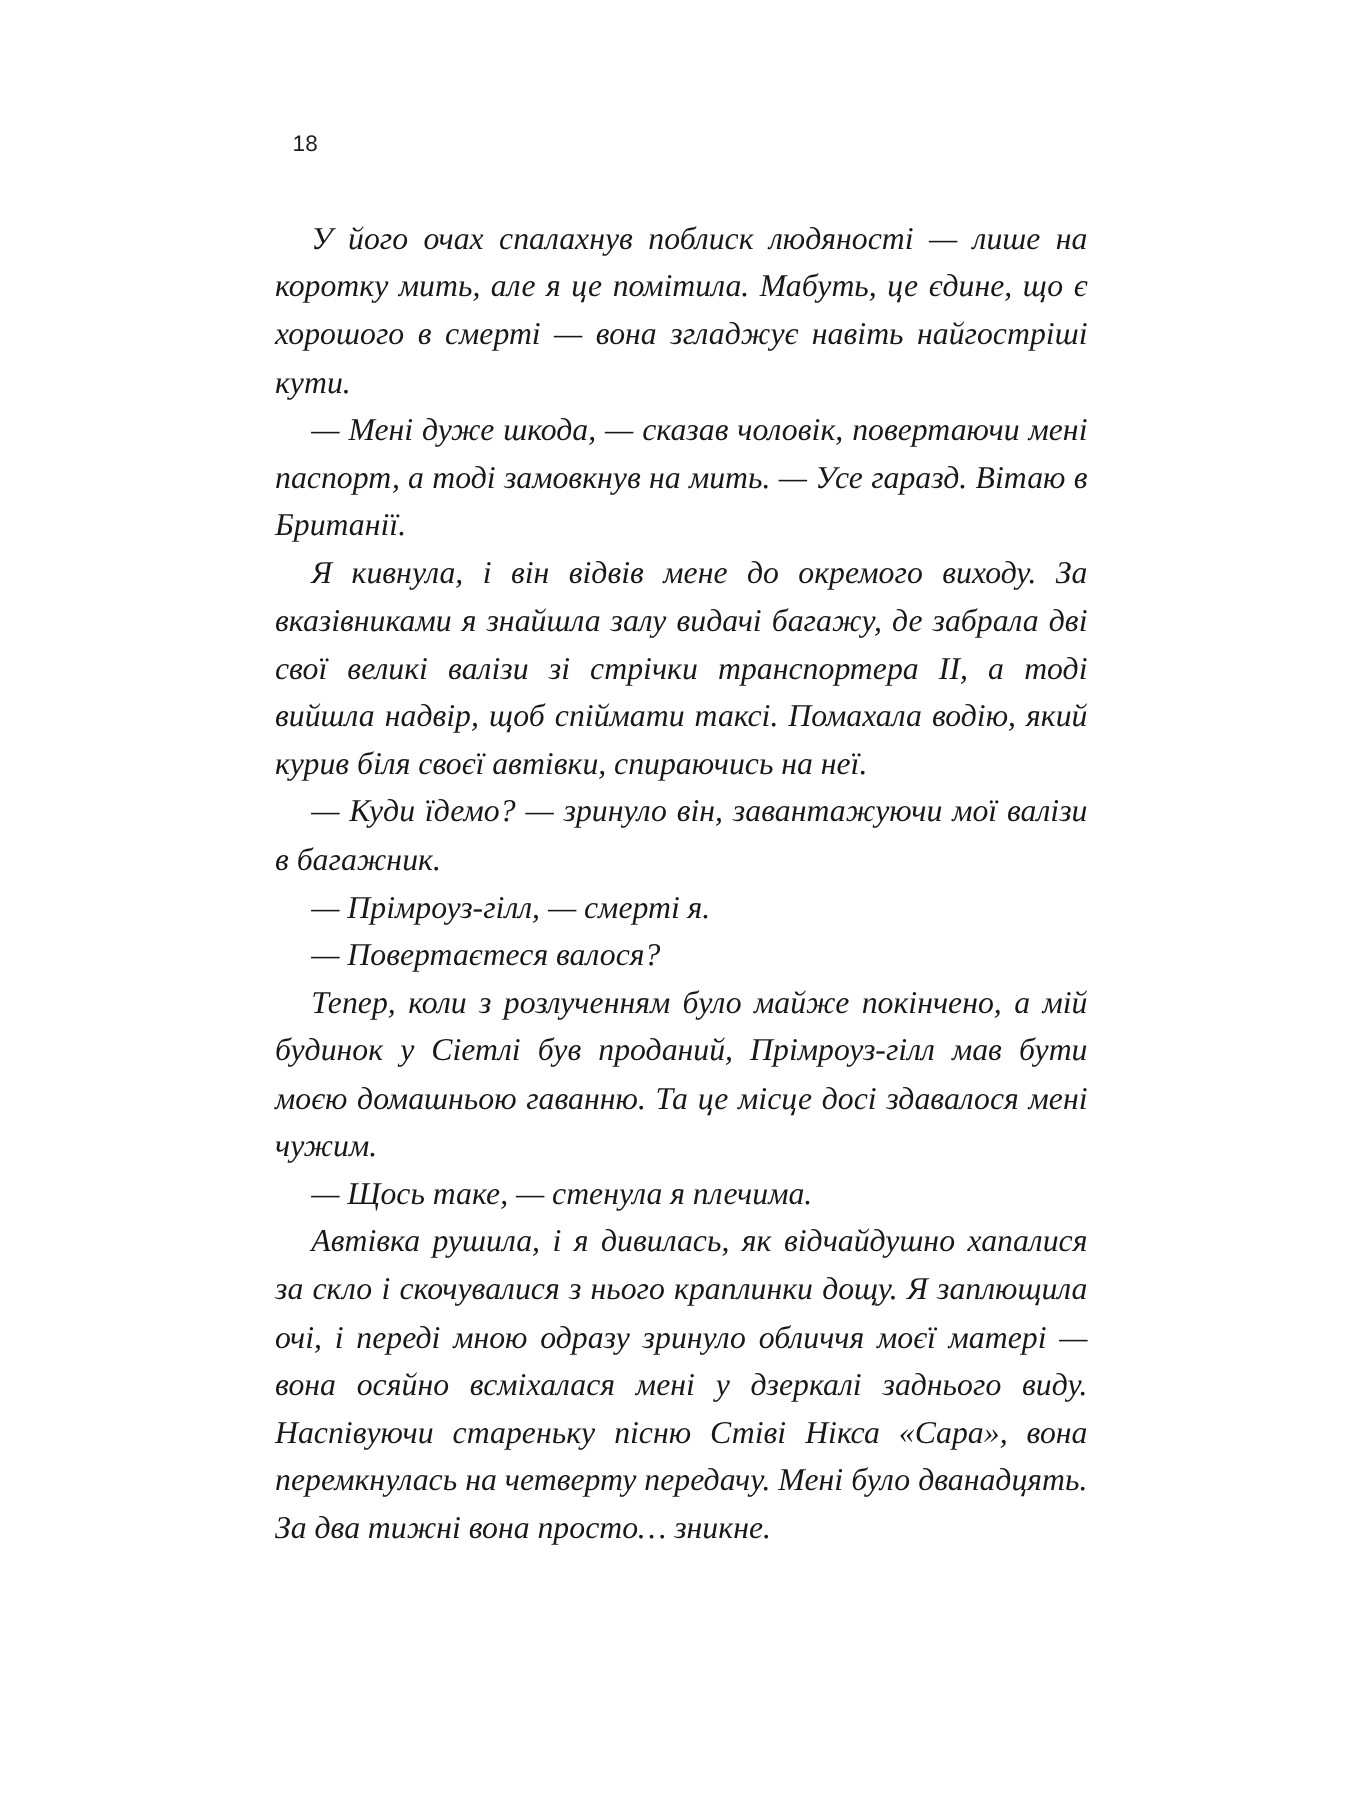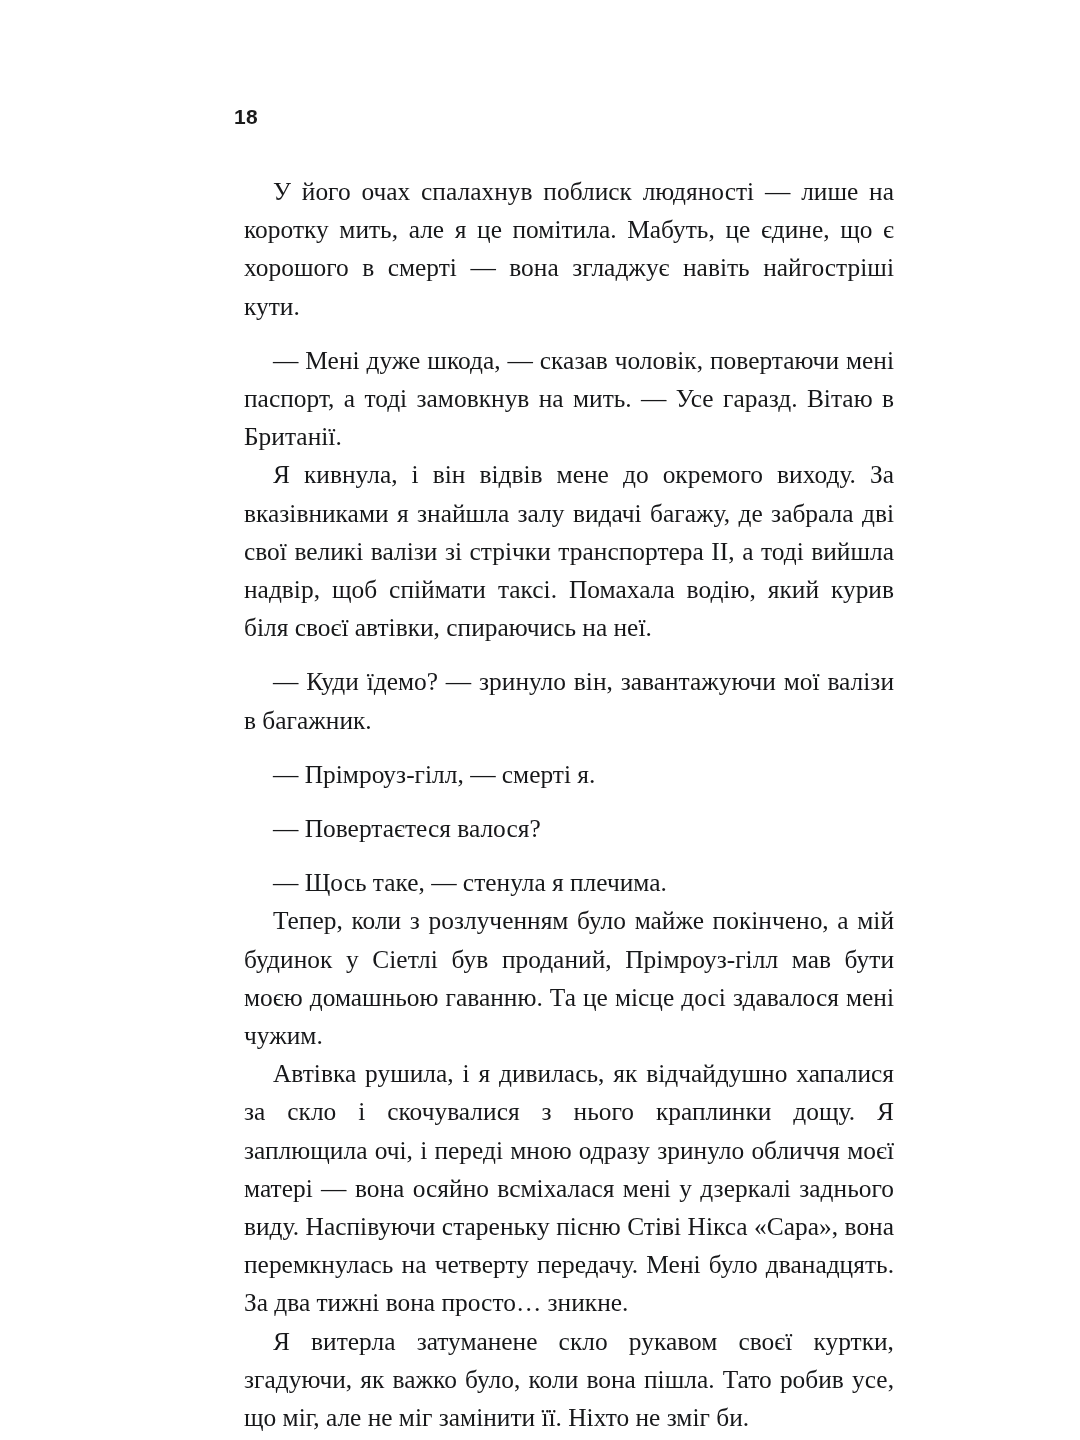--- a/index.html
+++ b/index.html
@@ -21,68 +21,68 @@
     inset: 0;
     background: #ffffff;
   }
 
   
   .folio {
     position: absolute;
     left: 234px;
     top: 106px;
     font-family: "Liberation Sans", "DejaVu Sans", sans-serif;
-    font-size: 21px;
-    font-weight: 700;
+    font-size: 18px;
+    font-weight: 400;
     letter-spacing: 0.2px;
     color: #1b1b1b;
     line-height: 1;
   }
 
   
   .textblock {
     position: absolute;
-    left: 244px;
+    left: 220px;
     top: 172px;
     width: 650px;
+    font-style: italic;
   }
 
   .para {
     margin: 0;
     text-indent: 29px;
     font-size: 25.4px;
     line-height: 38.2px;
     color: #17181a;
     text-align: justify;
     text-justify: inter-word;
     word-spacing: -0.1px;
     letter-spacing: 0.02px;
     hyphens: manual;
     -webkit-hyphens: manual;
   }
 
   
-  .para.dialogue { text-indent: 29px; margin-top: 16px; }
+  .para.dialogue { text-indent: 29px; }
 
   
   .para::after { content: ""; }
 </style>
 </head>
 <body>
 
 <div class="page">
 
   <div class="folio">18</div>
 
   <div class="textblock">
     <p class="para">У його очах спалахнув поблиск людяності — лише на коротку мить, але я це помітила. Мабуть, це єдине, що є хорошого в смерті — вона згладжує навіть найго­стріші кути.</p>
     <p class="para dialogue">— Мені дуже шкода, — сказав чоловік, повертаючи мені паспорт, а тоді замовкнув на мить. — Усе гаразд. Вітаю в Британії.</p>
     <p class="para">Я кивнула, і він відвів мене до окремого виходу. За вказівниками я знайшла залу видачі багажу, де забрала дві свої великі валізи зі стрічки транспортера II, а тоді вийшла надвір, щоб спіймати таксі. Помахала водію, який курив біля своєї автівки, спираючись на неї.</p>
     <p class="para dialogue">— Куди їдемо? — зринуло він, завантажуючи мої ва­лізи в багажник.</p>
     <p class="para dialogue">— Прімроуз-гілл, — смерті я.</p>
     <p class="para dialogue">— Повертаєтеся валося?</p>
+    <p class="para">Тепер, коли з розлученням було майже покінчено, а мій будинок у Сіетлі був проданий, Прімроуз-гілл мав бути моєю домашньою гаванню. Та це місце досі зда­валося мені чужим.</p>
     <p class="para dialogue">— Щось таке, — стенула я плечима.</p>
-    <p class="para">Тепер, коли з розлученням було майже покінчено, а мій будинок у Сіетлі був проданий, Прімроуз-гілл мав бути моєю домашньою гаванню. Та це місце досі зда­валося мені чужим.</p>
     <p class="para">Автівка рушила, і я дивилась, як відчайдушно ха­палися за скло і скочувалися з нього краплинки до­щу. Я заплющила очі, і переді мною одразу зринуло обличчя моєї матері — вона осяйно всміхалася мені у дзеркалі заднього виду. Наспівуючи стареньку пісню Стіві Нікса «Сара», вона перемкнулась на четверту передачу. Мені було дванадцять. За два тижні вона просто… зникне.</p>
-    <p class="para">Я витерла затуманене скло рукавом своєї куртки, згадуючи, як важко було, коли вона пішла. Тато ро­бив усе, що міг, але не міг замінити її. Ніхто не зміг би.</p>
   </div>
 
 </div>
 
 </body></html>

